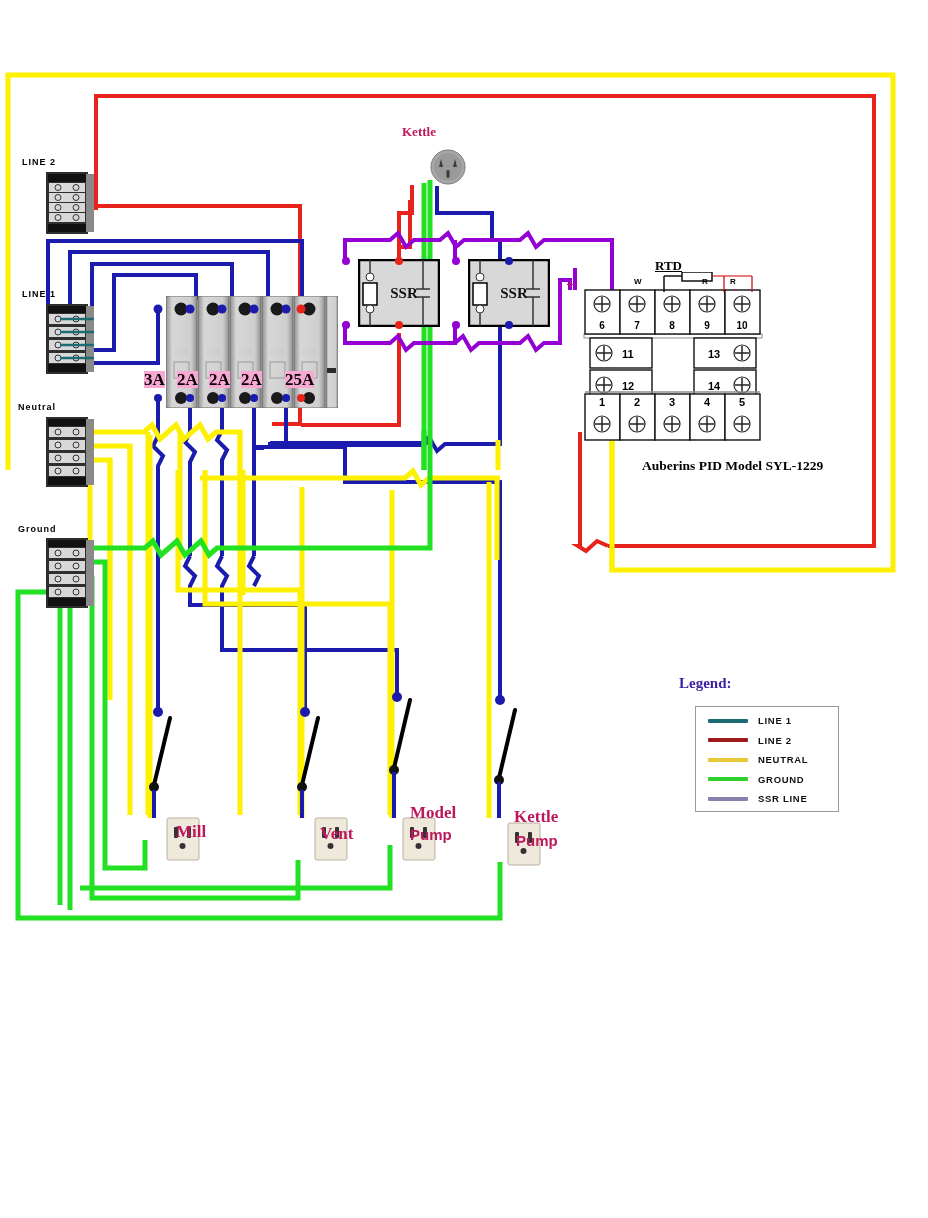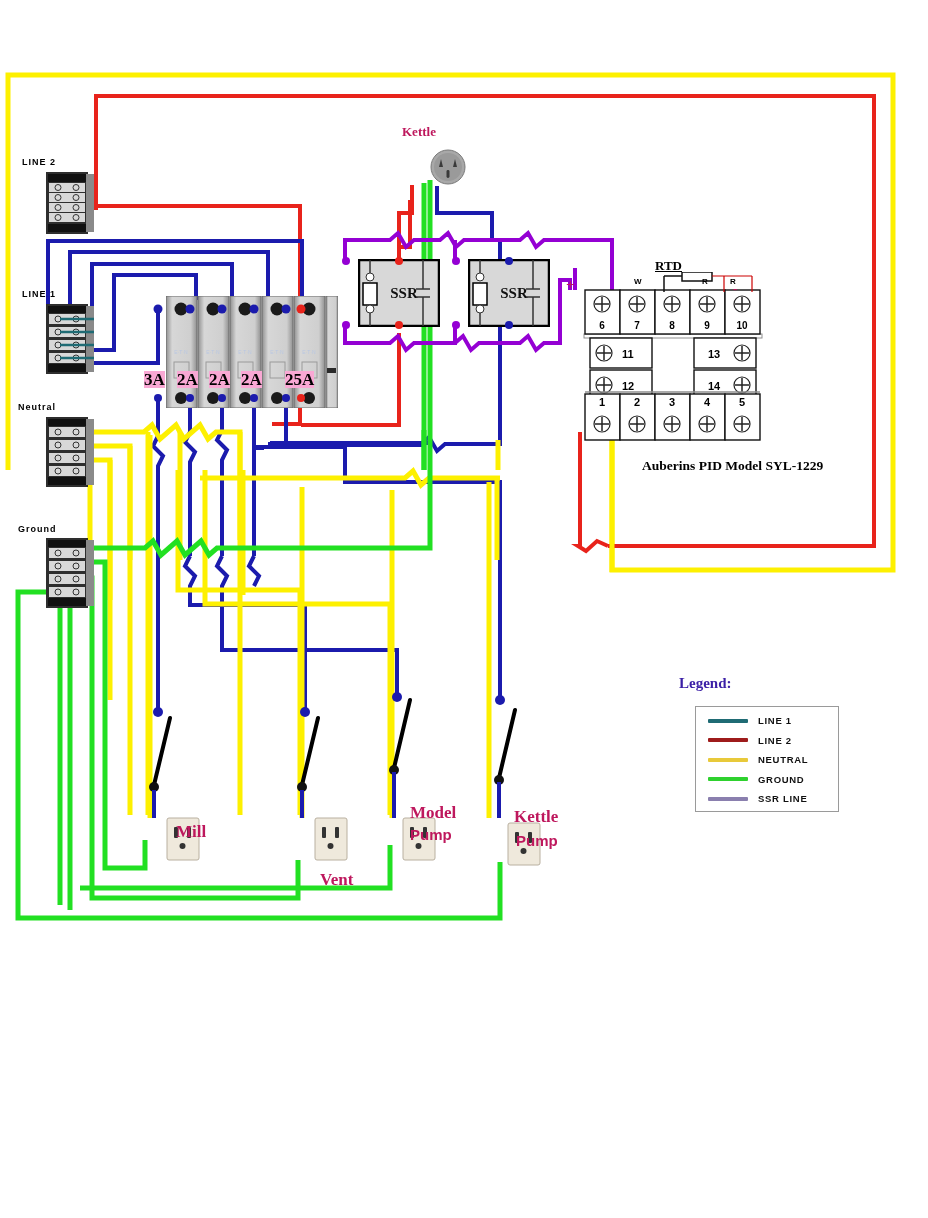--- a/index.html
+++ b/index.html
@@ -572,21 +572,21 @@
   <div class="lbl" style="left:176px;top:822px;font-size:17px;">Mill</div>
 
   <div class="blk" style="left:290px;top:817px;">
     <svg width="34" height="44" viewBox="0 0 34 44">
       <rect x="1" y="1" width="32" height="42" rx="2" fill="#efe9dc" stroke="#b9b0a0"></rect>
       <rect x="8" y="10" width="4" height="11" rx="1" fill="#333"></rect>
       <rect x="21" y="10" width="4" height="11" rx="1" fill="#333"></rect>
       <circle cx="16.5" cy="29" r="3" fill="#333"></circle>
     </svg>
   </div>
-  <div class="lbl" style="left:320px;top:870px;font-size:17px;">Vent</div>
+  <div class="lbl" style="left:320px;top:824px;font-size:17px;">Vent</div>
 
   <div class="blk" style="left:378px;top:817px;">
     <svg width="34" height="44" viewBox="0 0 34 44">
       <rect x="1" y="1" width="32" height="42" rx="2" fill="#efe9dc" stroke="#b9b0a0"></rect>
       <rect x="8" y="10" width="4" height="11" rx="1" fill="#333"></rect>
       <rect x="21" y="10" width="4" height="11" rx="1" fill="#333"></rect>
       <circle cx="16.5" cy="29" r="3" fill="#333"></circle>
     </svg>
   </div>
   <div class="lbl" style="left:410px;top:803px;font-size:17px;">Model</div>

